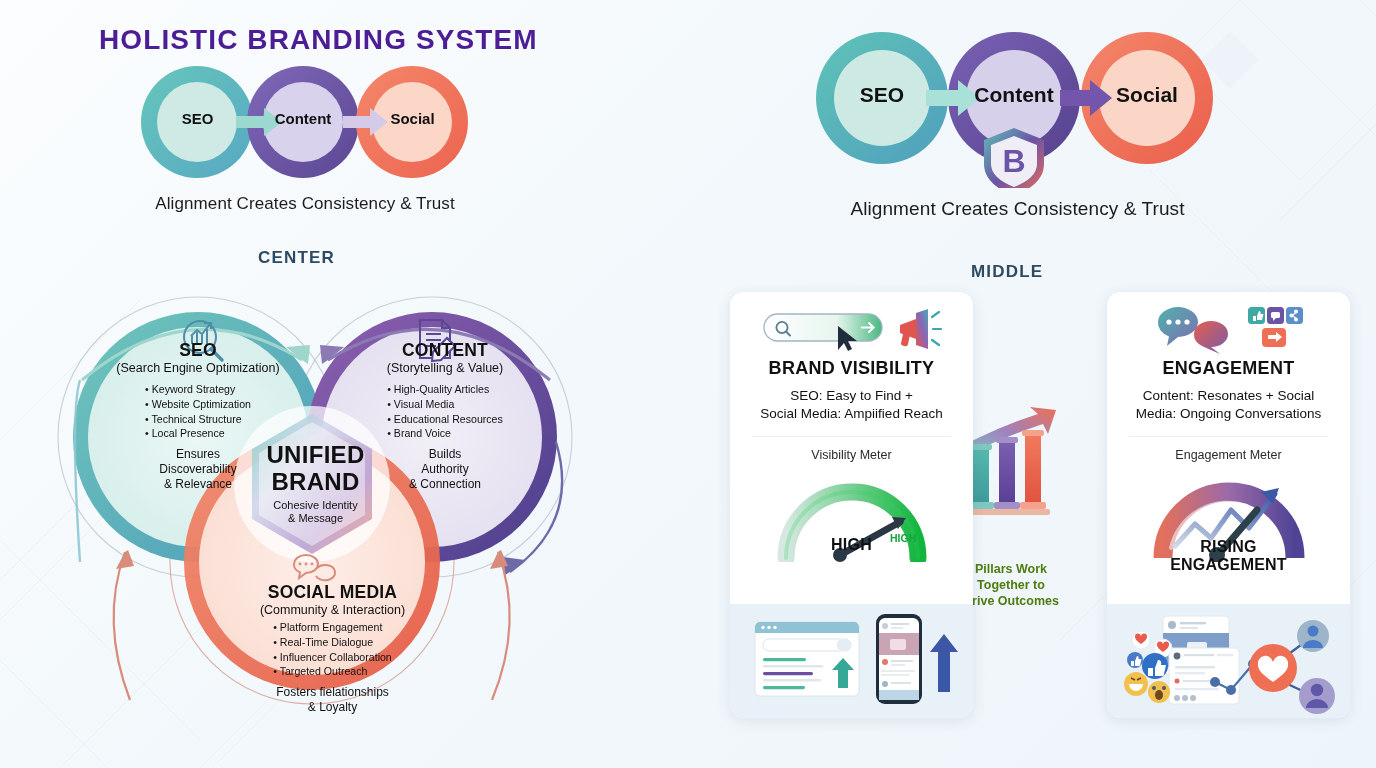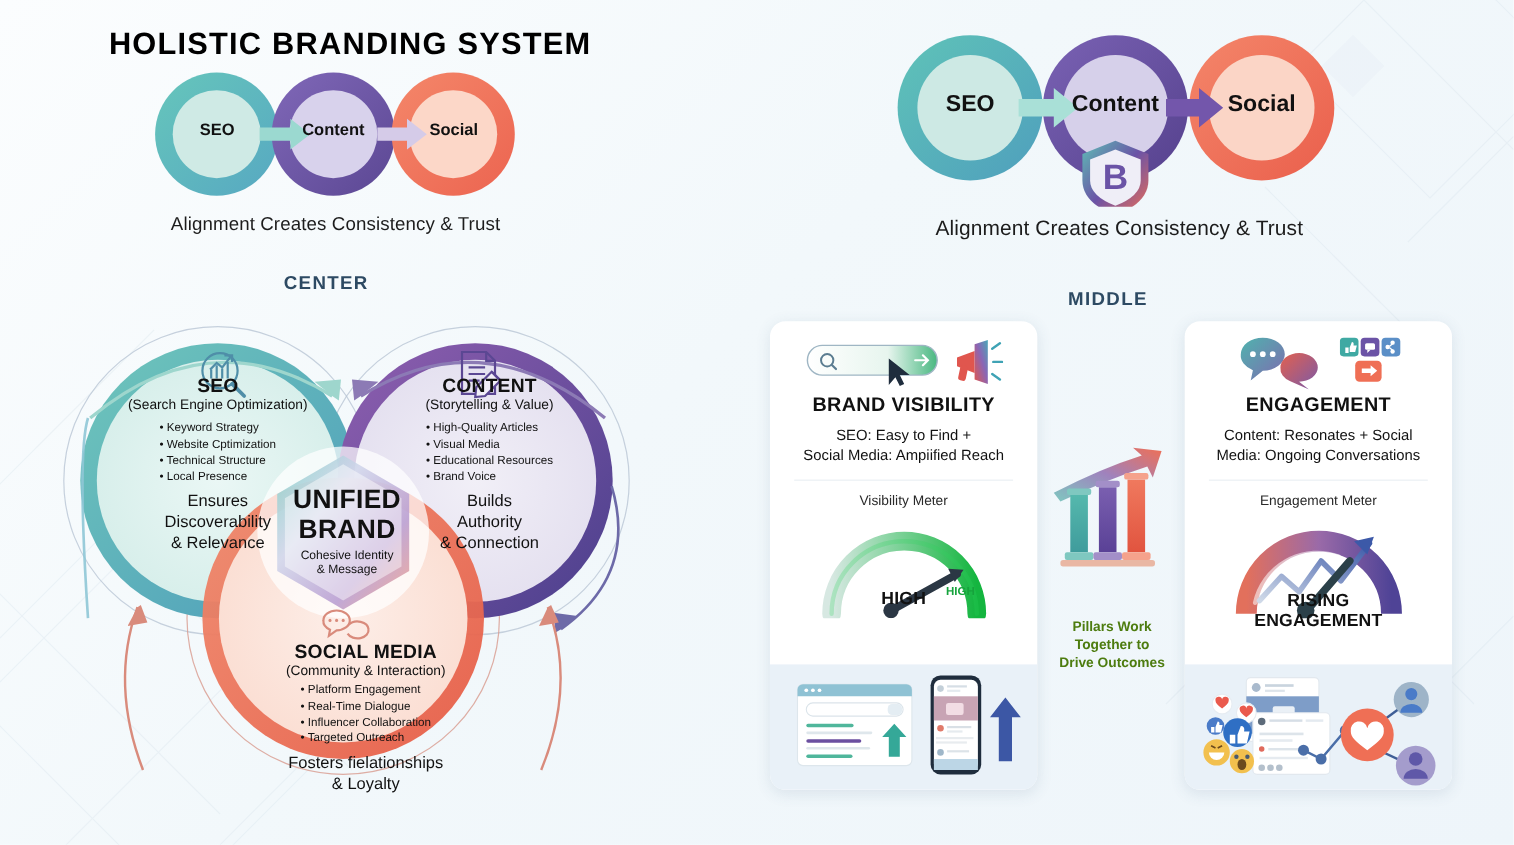--- a/index.html
+++ b/index.html
@@ -19,49 +19,50 @@
   .flow-caption {
     position: absolute; z-index: 3; text-align: center;
     font-size: 17px; color: #1c1c1c; letter-spacing: .1px;
   }
   #cap-left { left: 80px; top: 194px; width: 450px; }
   #cap-right { left: 790px; top: 198px; width: 455px; font-size: 19px; }
 
   .page-title {
     position: absolute; left: 99px; top: 24px; z-index: 5;
     font-size: 28px; font-weight: bold; letter-spacing: 1.1px;
-    color: #000000;
+    color: #4c1d95;
   }
   .section-label {
     position: absolute; z-index: 5; font-size: 17px; font-weight: bold;
     letter-spacing: 1.2px; color: #2d4a63;
   }
   #label-center { left: 258px; top: 248px; }
   #label-middle { left: 971px; top: 262px; }
 
   
   #venn { position: absolute; left: 40px; top: 262px; width: 560px; height: 460px; z-index: 2; }
   .venn-txt { position: absolute; text-align: center; z-index: 6; line-height: 1.18; }
   .venn-title { font-size: 17.5px; font-weight: bold; letter-spacing: .2px; }
   .venn-sub { font-size: 12.5px; }
   .venn-list { font-size: 10.6px; text-align: left; display: inline-block; line-height: 1.38; }
-  .venn-foot { font-size: 15px; line-height: 1.25; margin-top: 5px; }
+  .venn-foot { font-size: 12px; line-height: 1.25; margin-top: 5px; }
 
   #seo-txt { left: 48px; top: 78px; width: 220px; }
   #content-txt { left: 290px; top: 78px; width: 230px; }
   #social-txt { left: 160px; top: 320px; width: 265px; }
   #core-txt { left: 198px; top: 180px; width: 155px; }
   .core-title { font-size: 24px; font-weight: bold; line-height: 1.12; letter-spacing: .3px; }
   .core-sub { font-size: 11px; line-height: 1.2; margin-top: 3px; }
 
   
   .card {
     position: absolute; z-index: 4; background: #fff;
     border-radius: 14px; overflow: hidden;
     box-shadow: 0 3px 14px rgba(60,90,120,.12);
+    margin-left: 30px;
   }
   #card-visibility { left: 700px; top: 292px; width: 243px; height: 426px; }
   #card-engagement { left: 1077px; top: 292px; width: 243px; height: 426px; }
   .card-icons { height: 62px; display: flex; align-items: center; justify-content: center; gap: 10px; padding-top: 12px; }
   .card-title { text-align: center; font-size: 18px; font-weight: bold; letter-spacing: .3px; margin-top: 4px; }
   .card-desc { text-align: center; font-size: 13.5px; line-height: 1.35; margin-top: 8px; padding: 0 10px; }
   .card-desc b { font-weight: normal; }
   .card-sep { height: 1px; background: #e8eef2; margin: 13px 22px 0; }
   .meter-label { text-align: center; font-size: 12.5px; color: #2a2a2a; margin-top: 11px; }
   .gauge-wrap { position: relative; height: 116px; margin-top: 4px; }

